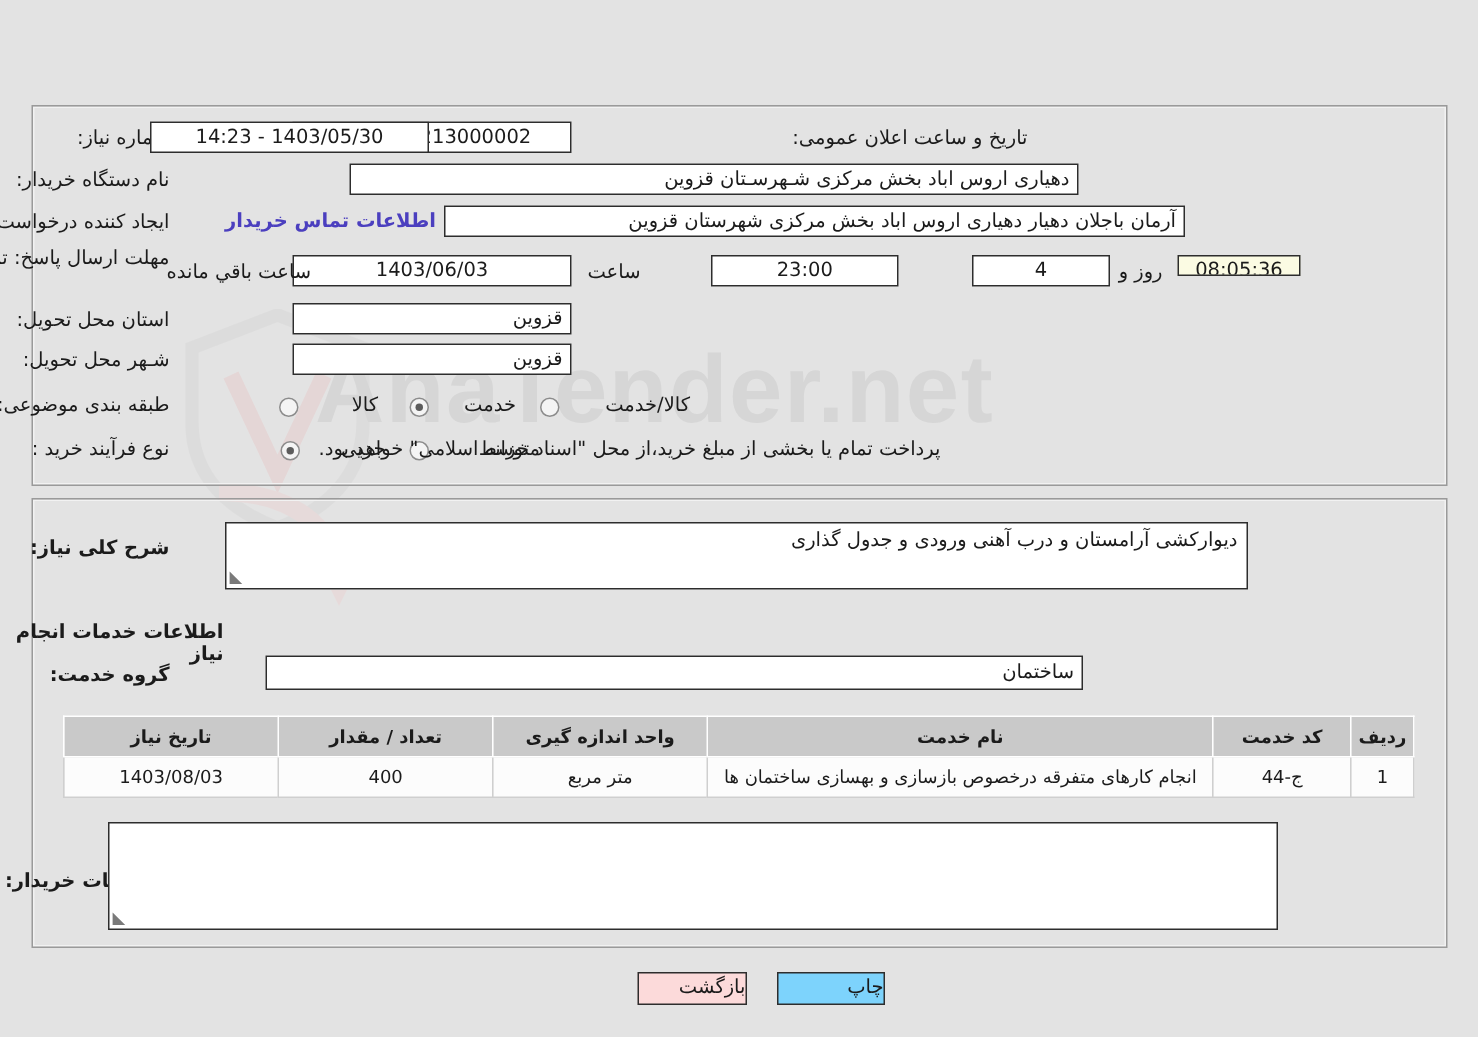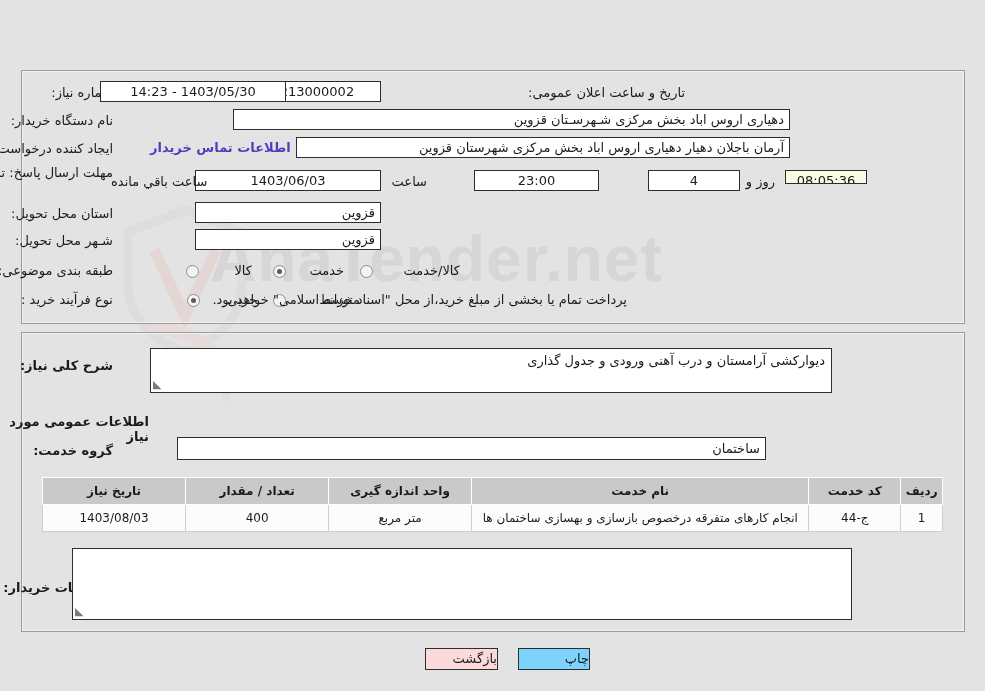--- a/index.html
+++ b/index.html
@@ -254,21 +254,21 @@
   <div class="panel" id="panel-top"></div>
   <div class="panel" id="panel-bottom"></div>
 
   <div class="lbl" style="right:872px; top:85px;">شماره نیاز:</div>
   <div class="fld center" style="right:604px; top:81px; width:186px; height:21px;">1103100213000002</div>
 
   <div class="lbl" style="right:300px; top:85px;">تاریخ و ساعت اعلان عمومی:</div>
   <div class="fld center" style="right:699px; left:103px; top:81px; width:186px; height:21px;">1403/05/30 - 14:23</div>
 
   <div class="lbl" style="right:872px; top:113px;">نام دستگاه خریدار:</div>
-  <div class="fld right" style="left:233px; top:109px; width:557px; height:21px;">دهیاری اروس اباد بخش مرکزی شـهرسـتان قزوین</div>
+  <div class="fld right" style="left:233px; top:109px; width:486px; height:21px;">دهیاری اروس اباد بخش مرکزی شـهرسـتان قزوین</div>
 
   <div class="lbl" style="right:872px; top:141px;">ایجاد کننده درخواست:</div>
   <div class="fld right" style="left:296px; top:137px; width:494px; height:21px;">آرمان باجلان دهیار دهیاری اروس اباد بخش مرکزی شهرستان قزوین</div>
   <div class="link" style="left:150px; top:140px;font-weight:bold;">اطلاعات تماس خریدار</div>
 
   <div class="lbl" style="right:872px; top:165px; line-height:16px; text-align:right; width:105px;">مهلت ارسال پاسخ: تا تاریخ:</div>
   <div class="fld center" style="right:604px; top:170px; width:186px; height:21px;">1403/06/03</div>
   <div class="plaintext" style="right:558px; top:174px;">ساعت</div>
   <div class="fld center" style="right:386px; top:170px; width:125px; height:21px;">23:00</div>
   <div class="fld center" style="right:245px; top:170px; width:92px; height:21px;">4</div>
@@ -302,24 +302,24 @@
   <div class="radio-lbl" style="right:625px; top:292px;">متوسط</div>
 
   <div class="plaintext" style="right:358px; top:292px;">پرداخت تمام یا بخشی از مبلغ خرید،از محل "اسناد خزانه اسلامی" خواهد بود.</div>
 
   <div class="lbl lbl-b" style="right:872px; top:358px;">شرح کلی نیاز:</div>
   <div class="ta" style="left:150px; top:348px; width:682px; height:45px;">
     <span>دیوارکشی آرامستان و درب آهنی ورودی و جدول گذاری</span>
     <span class="grip">◢</span>
   </div>
 
-  <div class="hdrbold" style="right:836px; top:414px;">اطلاعات عمومی مورد نیاز</div>
+  <div class="hdrbold" style="right:836px; top:414px;">اطلاعات خدمات انجام نیاز</div>
 
   <div class="lbl lbl-b" style="right:872px; top:443px;">گروه خدمت:</div>
-  <div class="fld right" style="left:177px; top:437px; width:589px; height:23px; line-height:21px;">ساختمان</div>
+  <div class="fld right" style="left:177px; top:437px; width:545px; height:23px; line-height:21px;">ساختمان</div>
 
   <table class="tbl">
     <thead>
       <tr>
         <th class="c-row">ردیف</th>
         <th class="c-code">کد خدمت</th>
         <th class="c-name">نام خدمت</th>
         <th class="c-unit">واحد اندازه گیری</th>
         <th class="c-qty">تعداد / مقدار</th>
         <th class="c-date">تاریخ نیاز</th>

